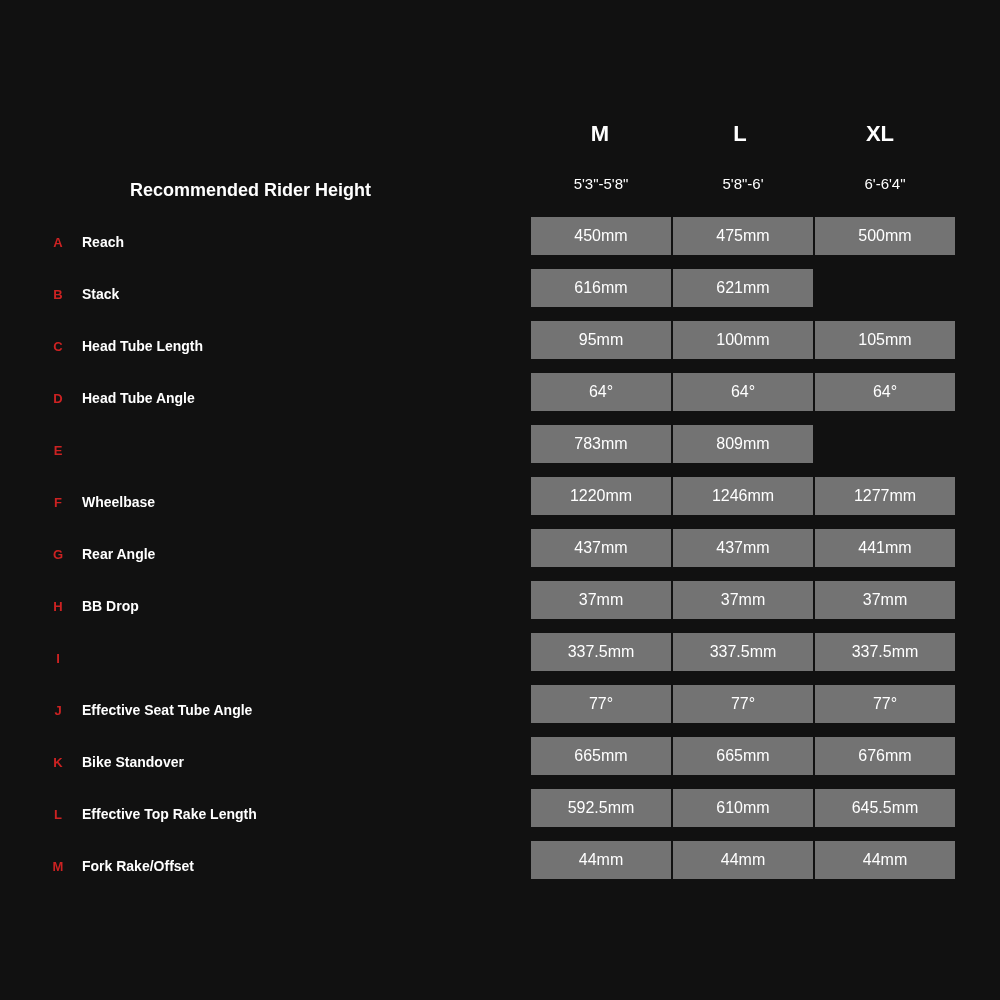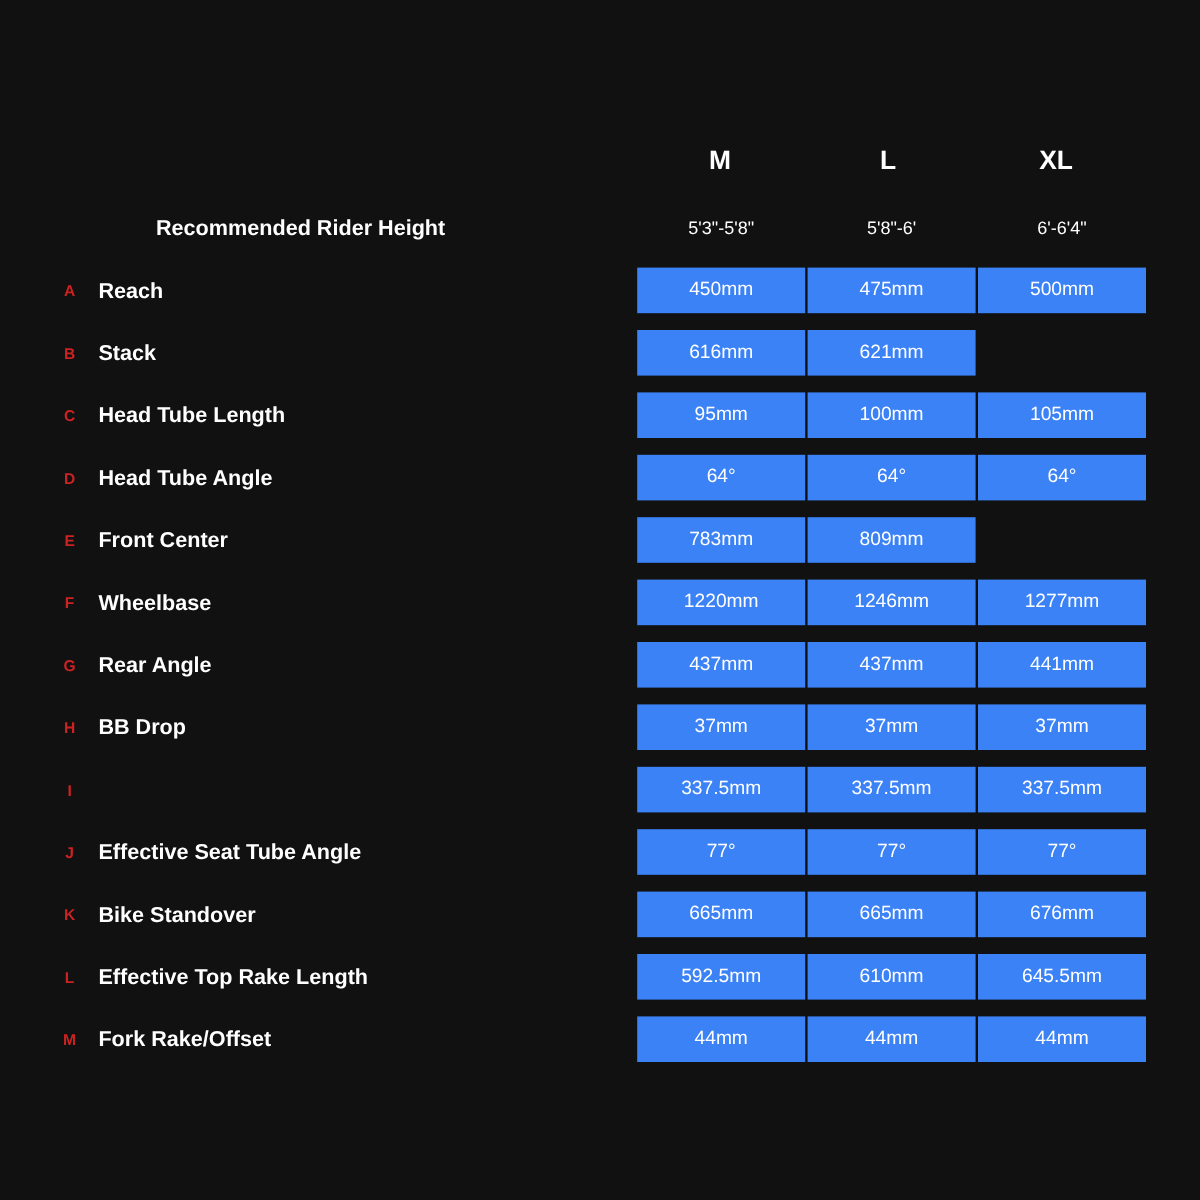--- a/index.html
+++ b/index.html
@@ -42,53 +42,53 @@
     .letter-cell {
       flex: 0 0 36px;
       text-align: center;
       font-size: 13px;
       font-weight: bold;
       color: #cc2222;
     }
 
     .spec-name {
       flex: 1;
-      font-size: 18px;
+      font-size: 14px;
       font-weight: bold;
       color: #ffffff;
       padding-left: 6px;
     }
 
     .size-col {
       flex: 0 0 140px;
       text-align: center;
     }
 
     .size-header {
       font-size: 22px;
       font-weight: bold;
       color: #ffffff;
       padding: 14px 0 14px 0;
     }
 
     
     .data-row {
       display: flex;
-      align-items: center;
+      align-items: flex-start;
       margin-bottom: 2px;
     }
 
     .data-row .label-col {
       min-height: 50px;
       align-items: center;
     }
 
     .data-cell {
       flex: 0 0 140px;
-      background-color: #3b82f6;
+      background-color: #737373;
       text-align: center;
       font-size: 16px;
       color: #ffffff;
       display: flex;
       align-items: center;
       justify-content: center;
       padding: 10px 4px;
       margin: 0 1px;
     }
 
@@ -167,21 +167,20 @@
           <span class="letter-cell">D</span>
           <span class="spec-name">Head Tube Angle</span>
         </div>
         <div class="data-cell">64°</div>
         <div class="data-cell">64°</div>
         <div class="data-cell">64°</div>
       </div>
       <div class="data-row">
         <div class="label-col">
           <span class="letter-cell">E</span>
-          <span class="spec-name">Front Center</span>
         </div>
         <div class="data-cell">783mm</div>
         <div class="data-cell">809mm</div>
       </div>
       <div class="data-row">
         <div class="label-col">
           <span class="letter-cell">F</span>
           <span class="spec-name">Wheelbase</span>
         </div>
         <div class="data-cell">1220mm</div>

